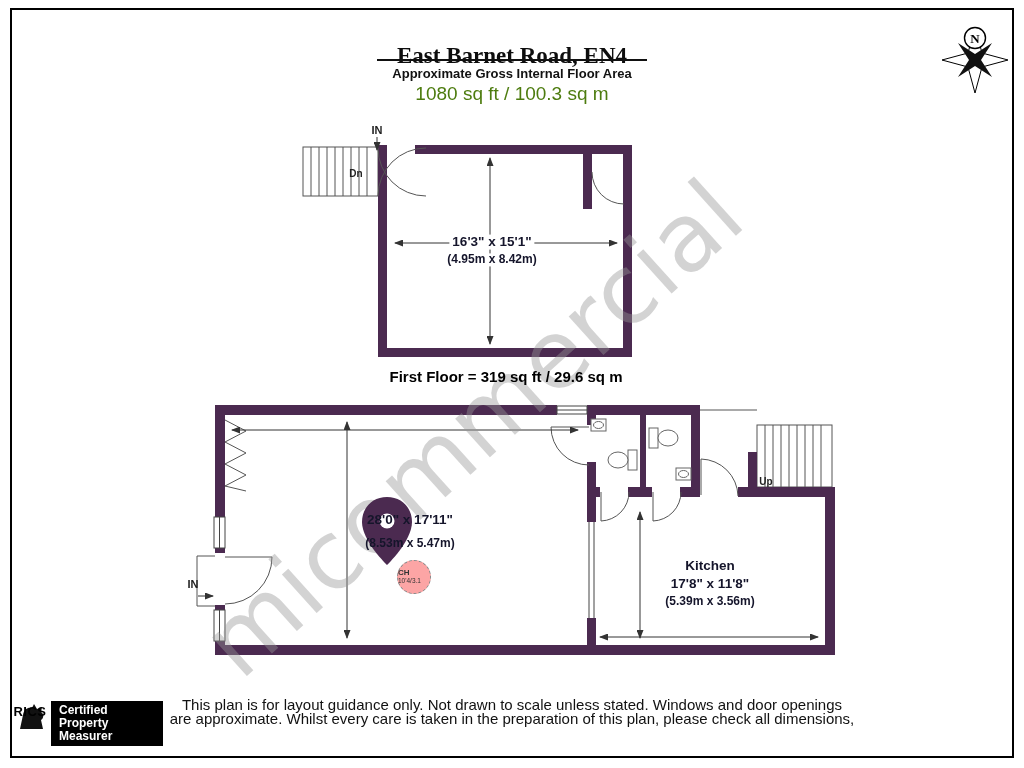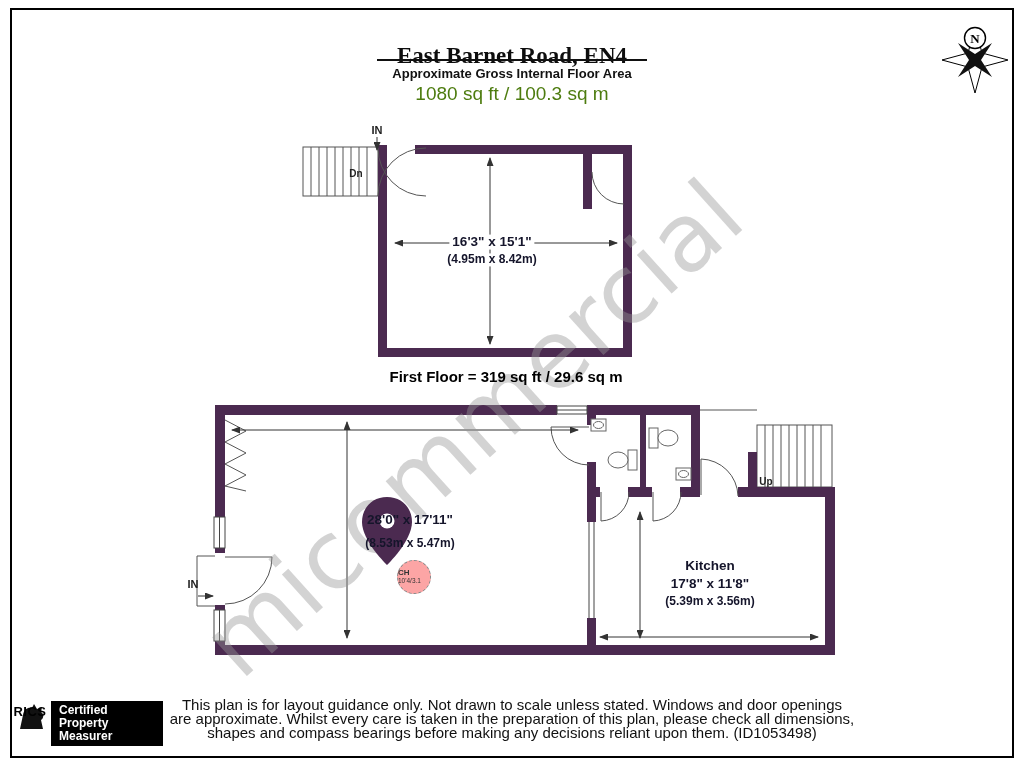--- a/index.html
+++ b/index.html
@@ -177,21 +177,20 @@
     <div class="l1">CH</div>
     <div class="l2">10'4/3.1</div>
   </div>
   <div class="lbl b13" style="left:710px;top:566px;">Kitchen</div>
   <div class="lbl b13" style="left:710px;top:584px;">17'8" x 11'8"</div>
   <div class="lbl b12" style="left:710px;top:602px;">(5.39m x 3.56m)</div>
   <div class="lbl sm" style="left:766px;top:481px;">Up</div>
 
   <div class="lbl disc" style="left:512px;top:705px;">This plan is for layout guidance only. Not drawn to scale unless stated. Windows and door openings</div>
   <div class="lbl disc" style="left:512px;top:719px;">are approximate. Whilst every care is taken in the preparation of this plan, please check all dimensions,</div>
-  <div class="lbl disc" style="left:512px;top:733px;">shapes and compass bearings before making any decisions reliant upon them. (ID1053498)</div>
 
   <svg class="ricslogo" width="36" height="30" viewBox="0 0 36 30">
     <path d="M7 27 L10 13 C11 7 15 5 19 6 L21 2 L24 7 L29 5 L28 10 C31 12 31 16 28 18 L30 27 Z" fill="#111"></path>
   </svg>
   <div class="lbl ricsword" style="left:30px;top:712px;">RICS</div>
 
   <div class="badge">
     <div>Certified</div>
     <div>Property</div>
     <div>Measurer</div>

